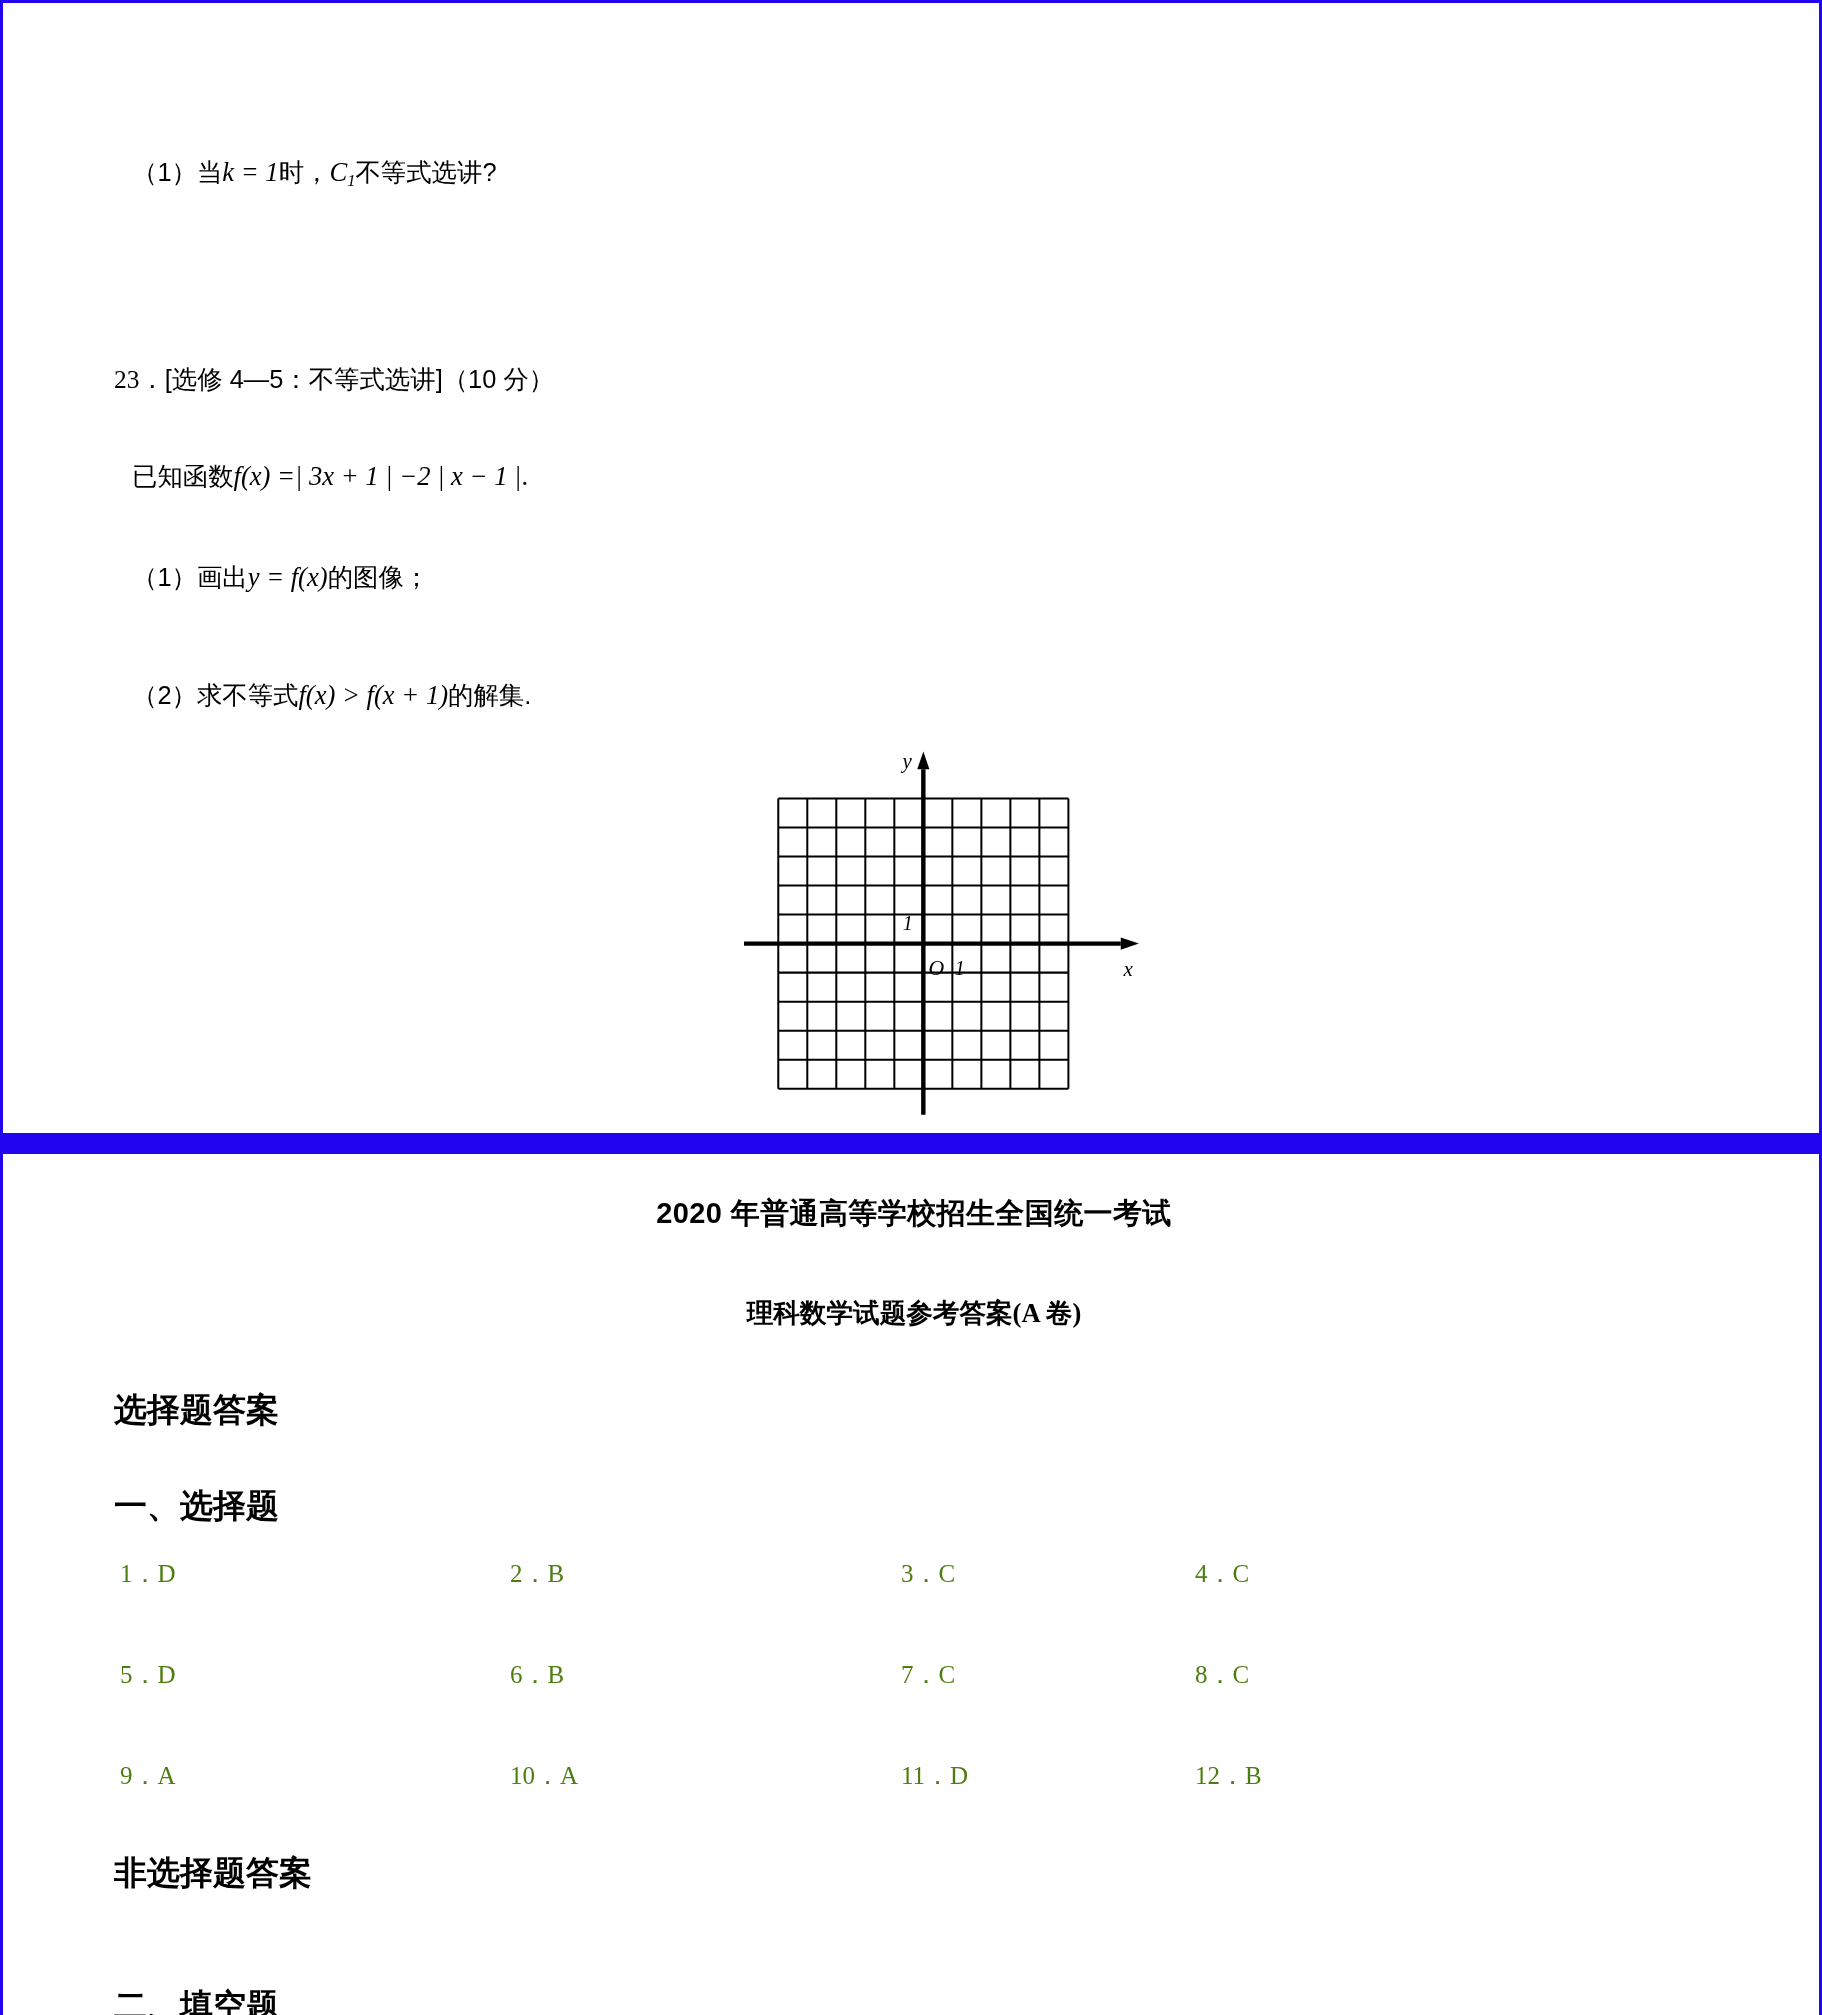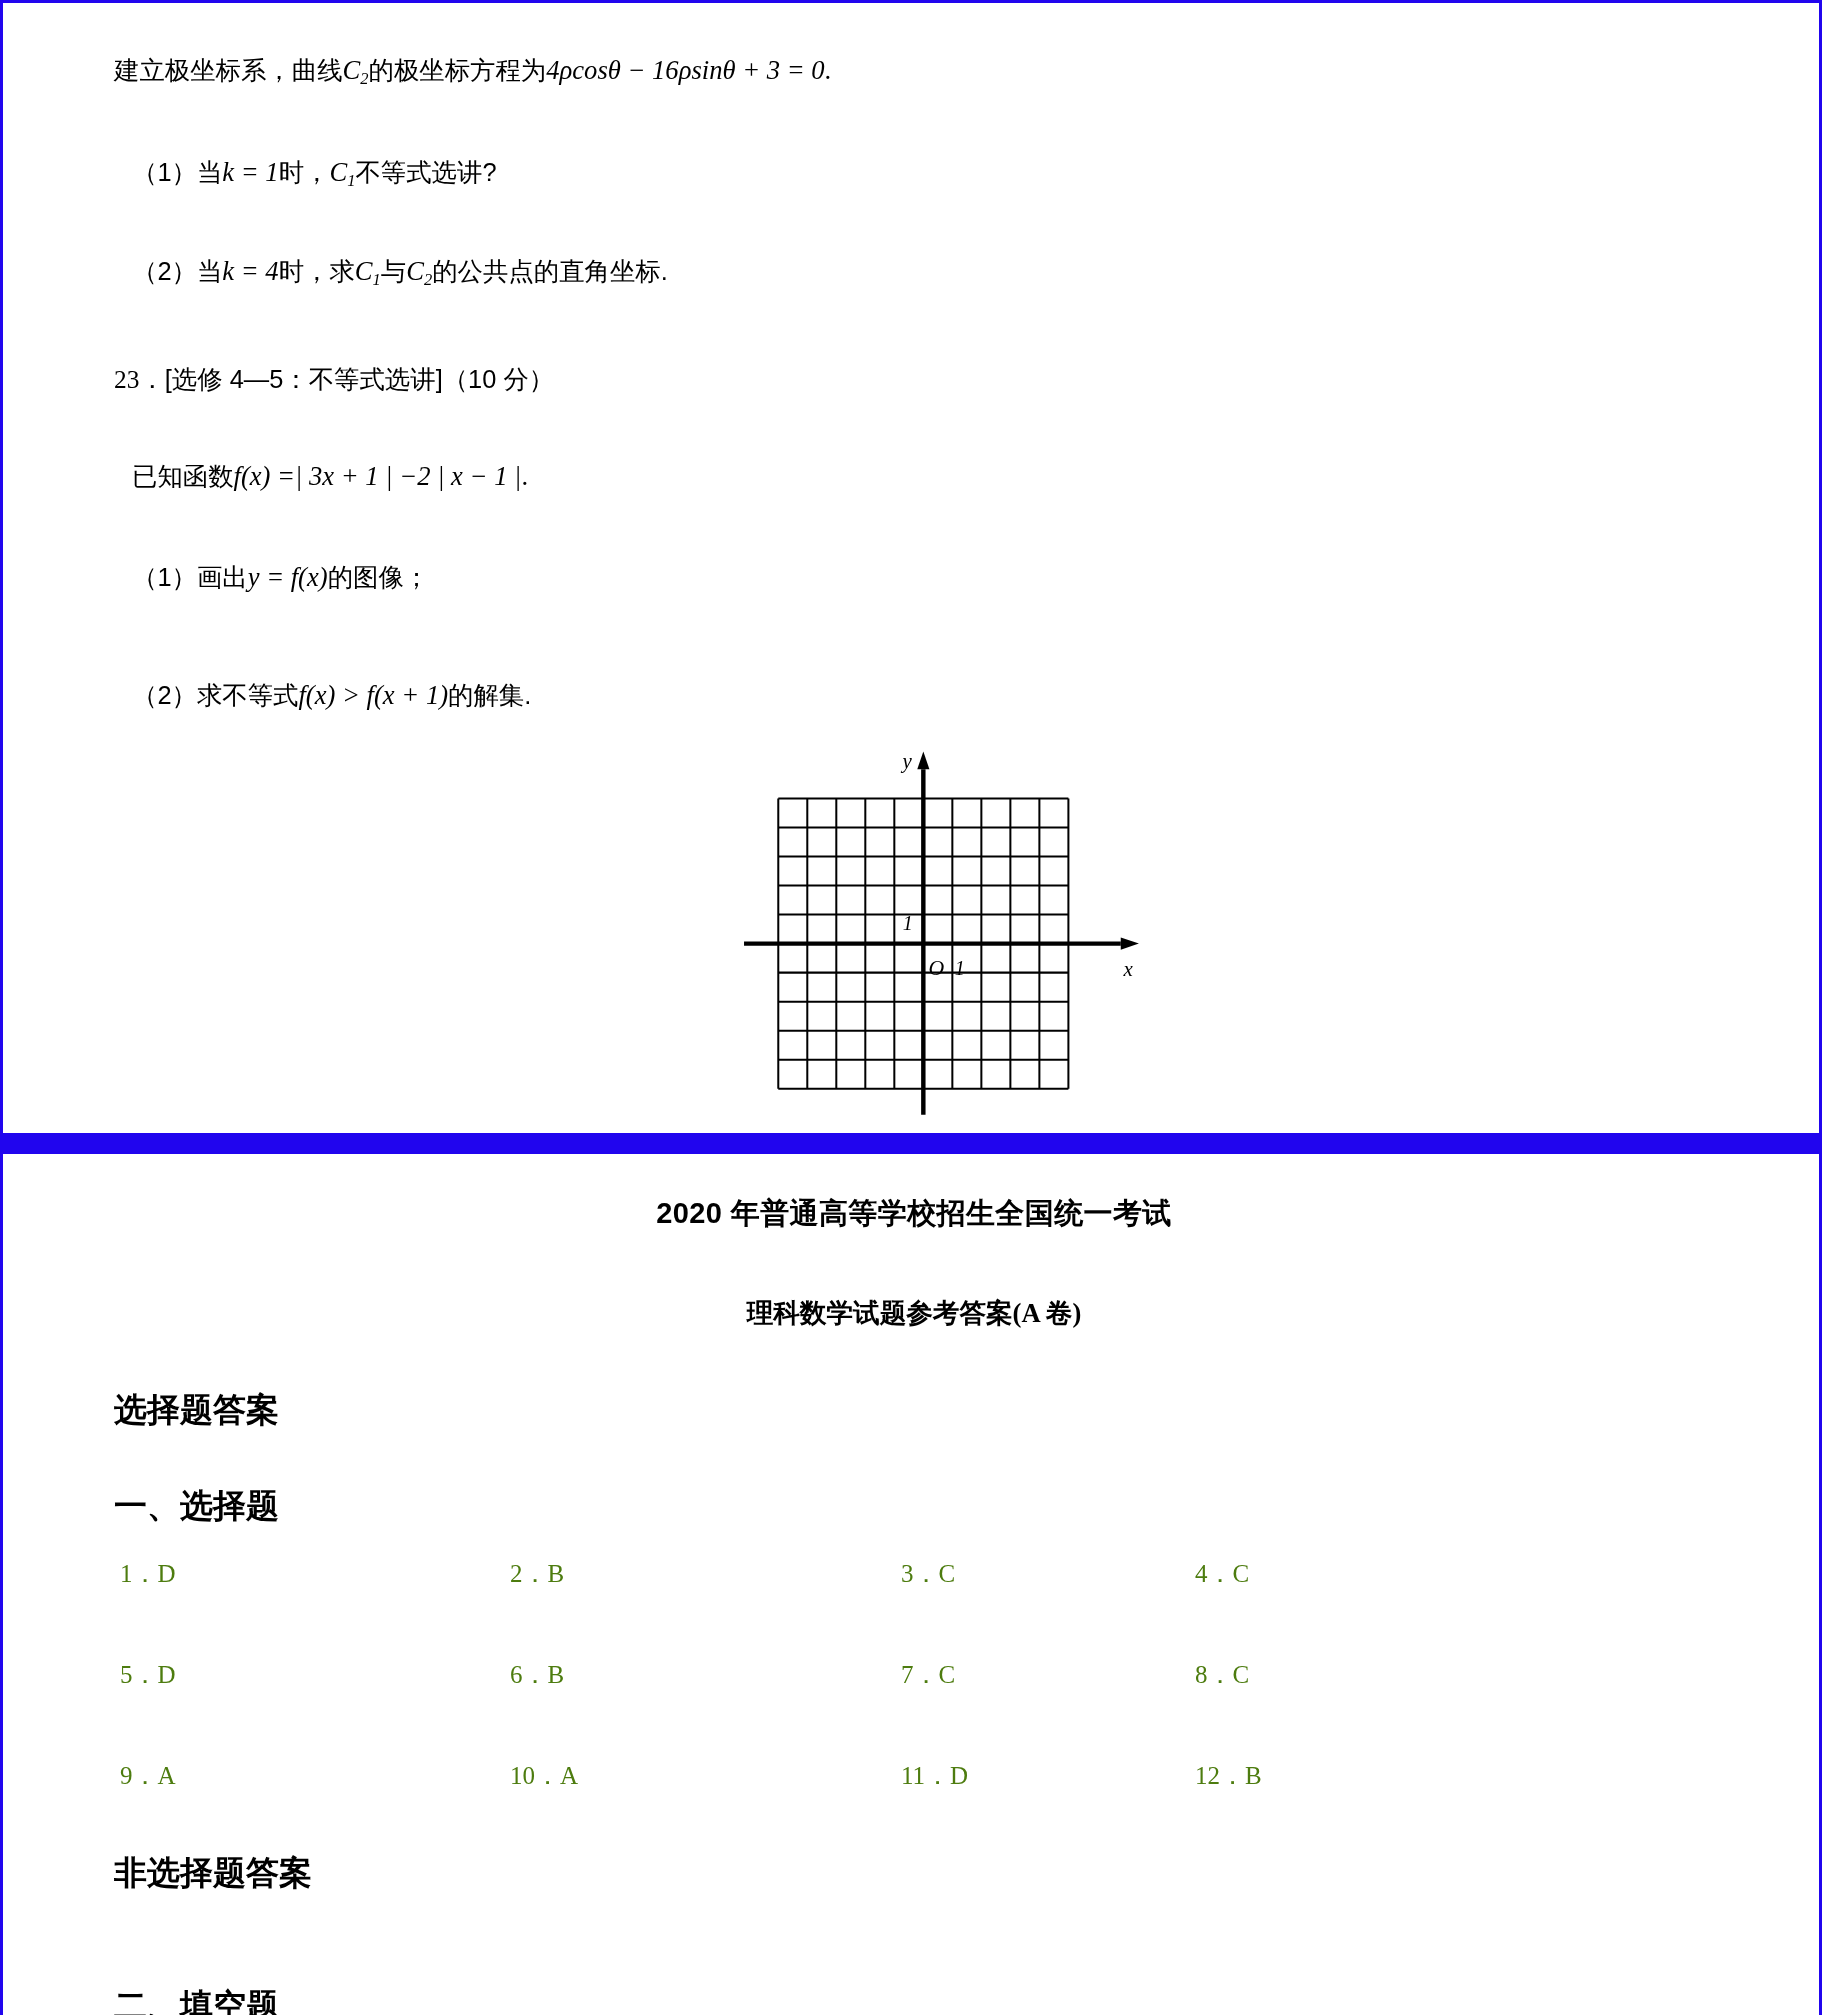--- a/index.html
+++ b/index.html
@@ -160,31 +160,25 @@
   .ans-cell .dot { letter-spacing: 0; }
   .ans-cell .val { font-family: "Liberation Serif", "DejaVu Serif", serif; }
 </style>
 </head>
 <body>
 
 <div class="page">
 
   <div class="q-region">
 
-    <div class="q-line l1">
-      <span class="cn">建立极坐标系，曲线</span><span class="mathi nb"><span>C</span><sub class="sb">2</sub></span><span class="cn">的极坐标方程为</span><span class="mathi">4ρcosθ − 16ρsinθ + 3 = 0</span><span class="mathr">.</span>
-    </div>
 
     <div class="q-line l2">
       <span class="cn">（1）</span><span class="cn">当</span><span class="mathi">k = 1</span><span class="cn">时，</span><span class="mathi nb"><span>C</span><sub class="sb">1</sub></span><span class="cn">不等式选讲?</span>
     </div>
 
-    <div class="q-line l3">
-      <span class="cn">（2）</span><span class="cn">当</span><span class="mathi">k = 4</span><span class="cn">时，求</span><span class="mathi nb"><span>C</span><sub class="sb">1</sub></span><span class="cn">与</span><span class="mathi nb"><span>C</span><sub class="sb">2</sub></span><span class="cn">的公共点的直角坐标.</span>
-    </div>
 
     <div class="q-line l4">
       <span class="serif">23．</span><span class="cn">[选修 4—5：不等式选讲]</span><span class="cn">（10 分）</span>
     </div>
 
     <div class="q-line l5">
       <span class="cn">已知函数</span><span class="mathi">f(x) =| 3x + 1 | −2 | x − 1 |</span><span class="mathr">.</span>
     </div>
 
     <div class="q-line l6">

